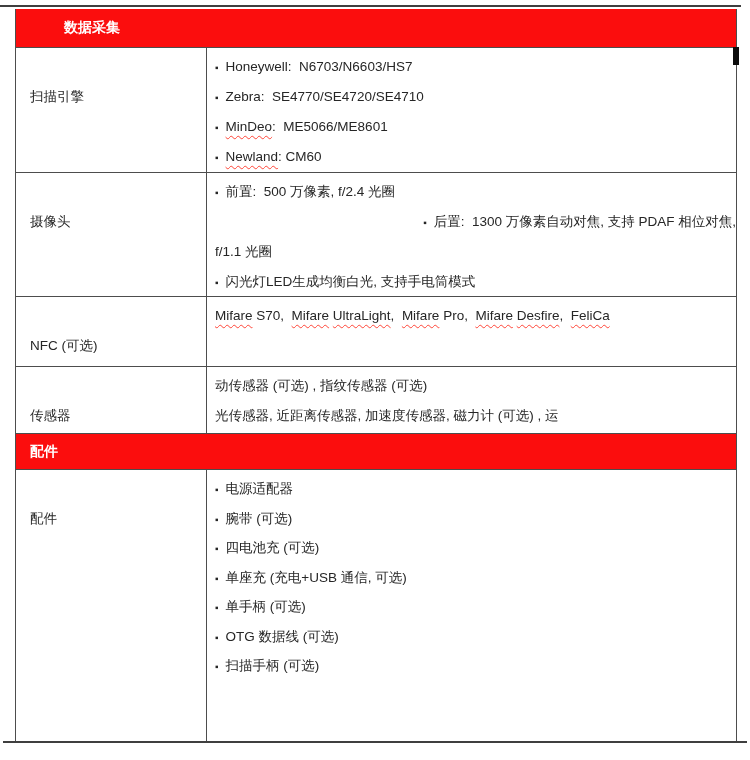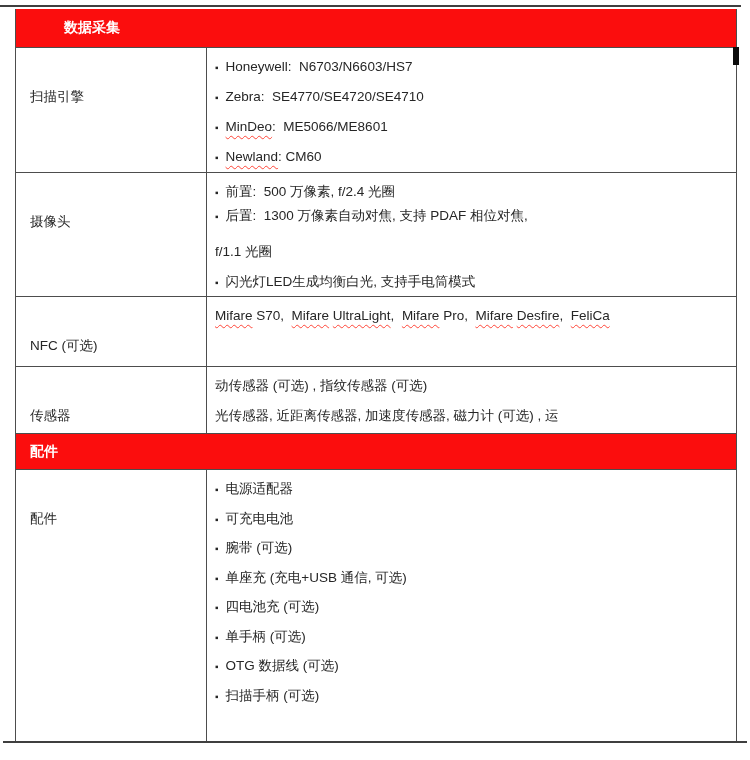--- a/index.html
+++ b/index.html
@@ -78,21 +78,21 @@
           <div class="line" style="height: 30px; line-height: 30px;"><span class="bullet">▪</span><span class="seg sp">Newland</span><span class="seg">: CM60</span></div>
         </div>
     </div>
 
     <div class="row" style="height:124px">
       <div class="cell-label">
         <span>摄像头</span>
       </div>
       <div class="cell-content">
           <div class="line" style="height: 30px; line-height: 30px;"><span class="bullet">▪</span><span class="seg">前置:  500 万像素, f/2.4 光圈</span></div>
-          <div class="line" style="height: 30px; line-height: 18px;"><span class="bullet">▪</span><span class="seg">后置:  1300 万像素自动对焦, 支持 PDAF 相位对焦,</span></div>
+          <div class="line" style="height: 30px; line-height: 30px; text-align: right;"><span class="bullet">▪</span><span class="seg">后置:  1300 万像素自动对焦, 支持 PDAF 相位对焦,</span></div>
           <div class="line" style="height: 30px; line-height: 30px;"><span class="seg">f/1.1 光圈</span></div>
           <div class="line" style="height: 30px; line-height: 30px;"><span class="bullet">▪</span><span class="seg">闪光灯LED生成均衡白光, 支持手电筒模式</span></div>
         </div>
     </div>
 
     <div class="row" style="height:70px">
       <div class="cell-label">
         <span>NFC (可选)</span>
       </div>
       <div class="cell-content">
@@ -113,24 +113,23 @@
     <div class="band b2">
       <span>配件</span>
     </div>
 
     <div class="row no-top" style="height:273px">
       <div class="cell-label">
         <span>配件</span>
       </div>
       <div class="cell-content">
           <div class="line" style="height: 29.5px; line-height: 29.5px;"><span class="bullet">▪</span><span class="seg">电源适配器</span></div>
-          <div class="line" style="height: 29.5px; line-height: 29.5px;"><span class="bullet">▪</span><span class="seg">可充电电池</span></div>
           <div class="line" style="height: 29.5px; line-height: 29.5px;"><span class="bullet">▪</span><span class="seg">腕带 (可选)</span></div>
+          <div class="line" style="height: 29.5px; line-height: 29.5px;"><span class="bullet">▪</span><span class="seg">四电池充 (可选)</span></div>
           <div class="line" style="height: 29.5px; line-height: 29.5px;"><span class="bullet">▪</span><span class="seg">单座充 (充电+USB 通信, 可选)</span></div>
-          <div class="line" style="height: 29.5px; line-height: 29.5px;"><span class="bullet">▪</span><span class="seg">四电池充 (可选)</span></div>
           <div class="line" style="height: 29.5px; line-height: 29.5px;"><span class="bullet">▪</span><span class="seg">单手柄 (可选)</span></div>
           <div class="line" style="height: 29.5px; line-height: 29.5px;"><span class="bullet">▪</span><span class="seg">OTG 数据线 (可选)</span></div>
           <div class="line" style="height: 29.5px; line-height: 29.5px;"><span class="bullet">▪</span><span class="seg">扫描手柄 (可选)</span></div>
         </div>
     </div>
 
   </div>
 
   <div class="bottom-rule"></div>
   <div class="border-artifact"></div>

